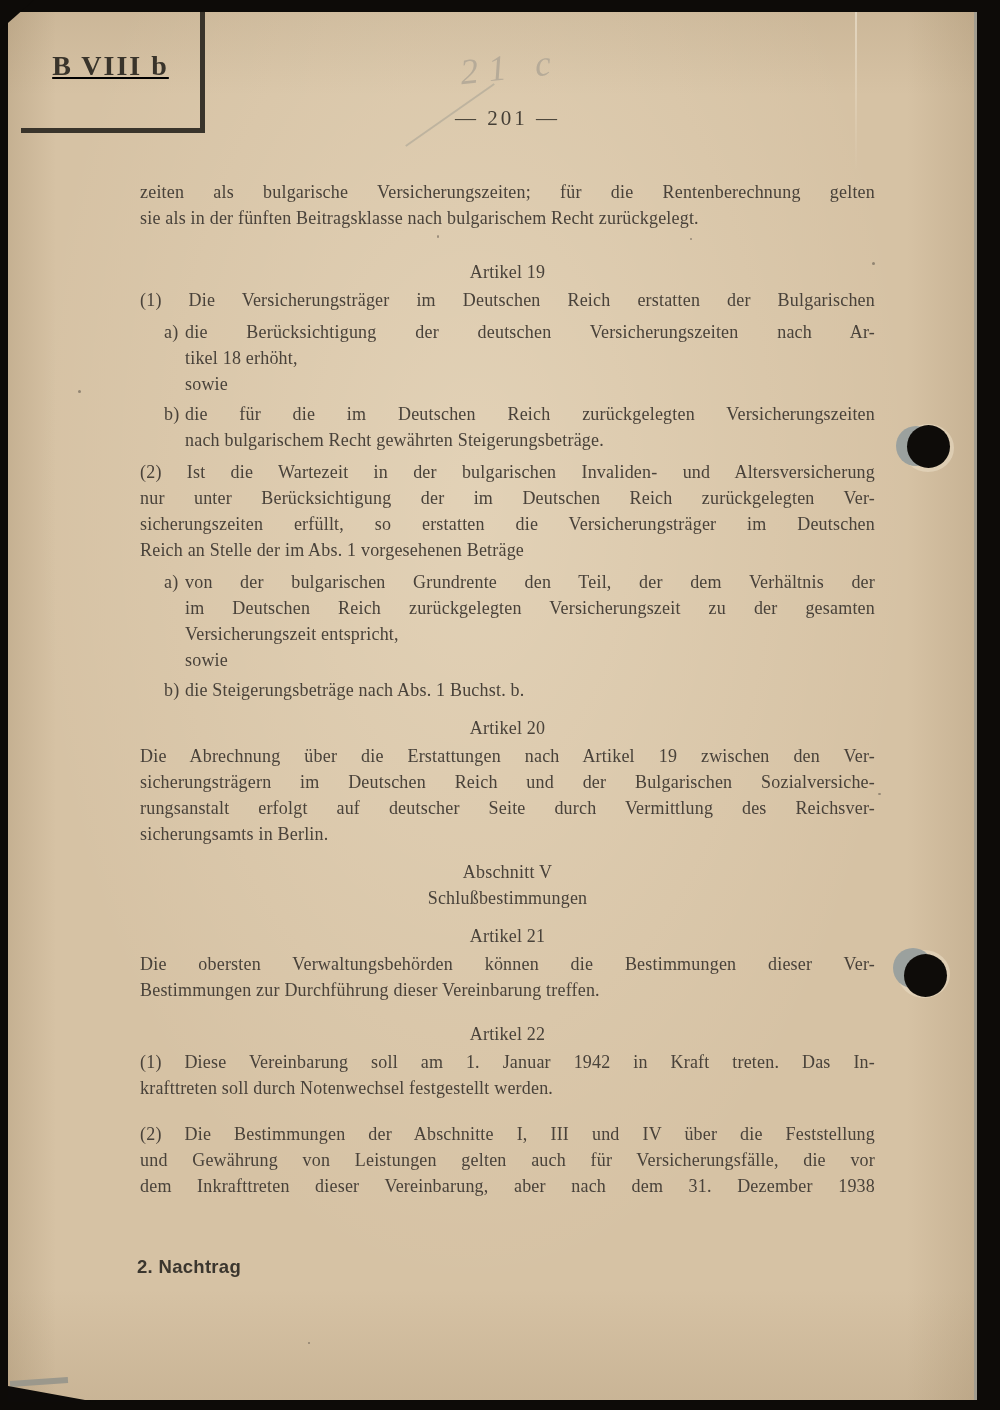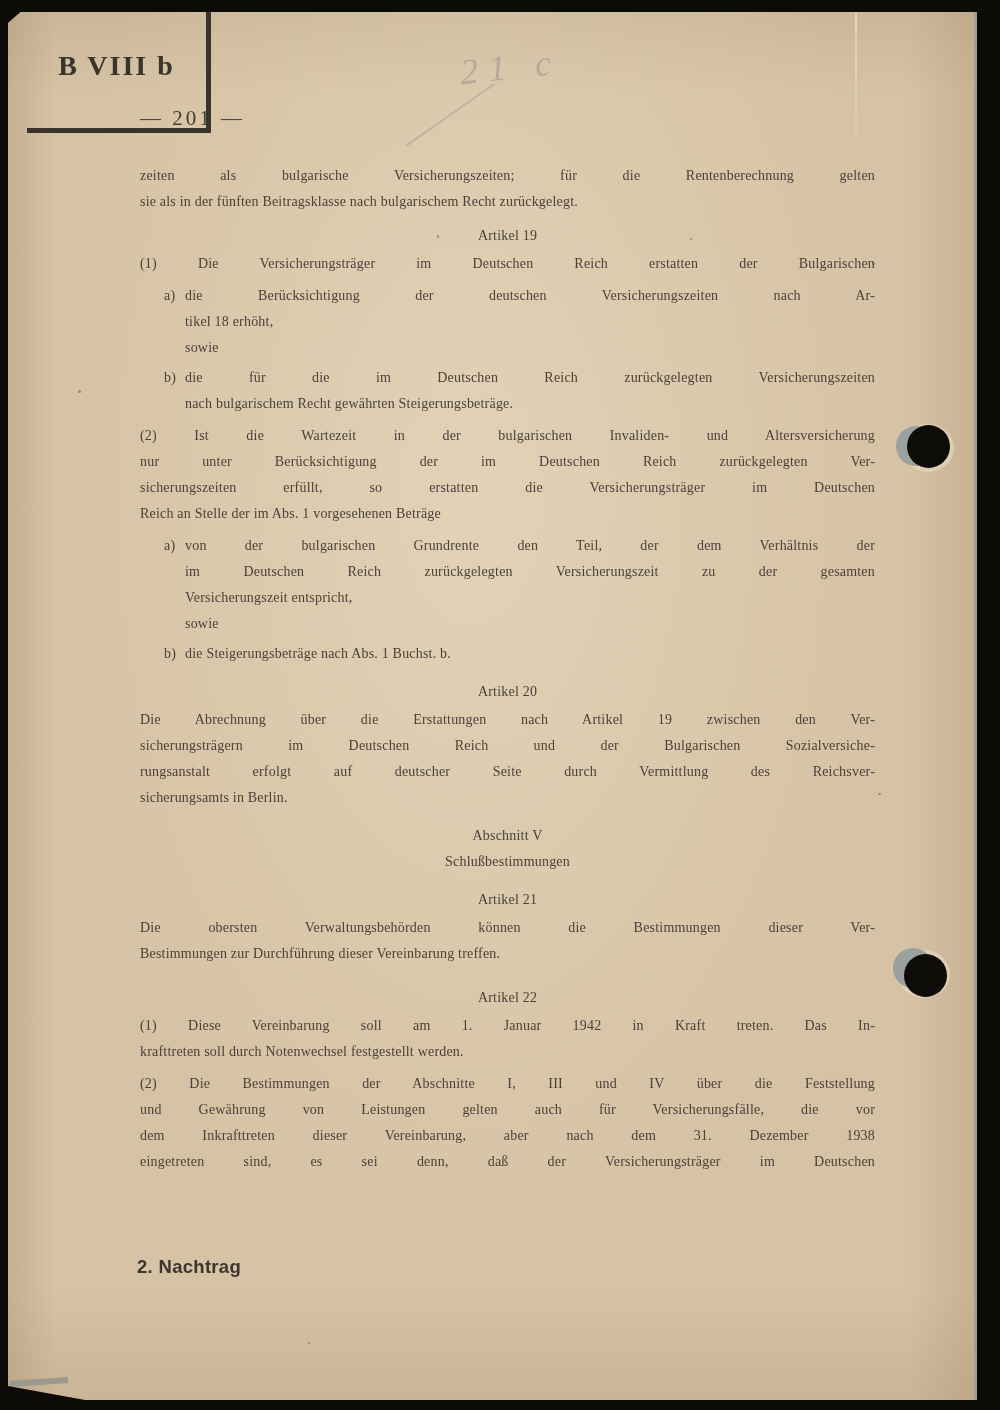--- a/index.html
+++ b/index.html
@@ -29,43 +29,43 @@
       linear-gradient(to right, rgba(110,85,50,0.16), rgba(0,0,0,0) 5%, rgba(0,0,0,0) 93%, rgba(110,85,50,0.14)),
       linear-gradient(to bottom, rgba(110,85,50,0.10), rgba(0,0,0,0) 6%, rgba(0,0,0,0) 92%, rgba(110,85,50,0.12));
     border-right:3px solid #a29d90;
     box-sizing:border-box;
   }
   .fold-line{position:absolute;left:847px;top:0;width:2px;height:160px;
     background:linear-gradient(to bottom, rgba(255,250,238,0.45), rgba(255,250,238,0));}
   .speck{position:absolute;background:#5a5248;border-radius:50%;opacity:0.55;}
   
   .class-box{
-    position:absolute;left:19px;top:-2px;width:179px;height:118px;
+    position:absolute;left:13px;top:-2px;width:179px;height:118px;
     border-right:5px solid #39342b;border-bottom:5px solid #39342b;
-    display:flex;align-items:center;justify-content:center;
+    display:flex;align-items:center;justify-content:center;text-decoration:underline;
   }
   .class-box .label{
     font-weight:bold;font-size:28px;letter-spacing:2px;color:#39342b;
     padding-bottom:6px;
   }
   
-  .page-number-row{position:absolute;left:132px;top:94px;width:735px;font-family:Liberation Serif, serif;}
+  .page-number-row{position:absolute;left:132px;top:94px;width:735px;text-align:center;font-family:Liberation Serif, serif;}
   .page-number{font-size:21px;letter-spacing:3px;color:#443e35;}
   .handwriting{
     position:absolute;left:452px;top:34px;
     font-style:italic;font-size:36px;color:#aba293;opacity:0.75;
     transform:rotate(-6deg);letter-spacing:10px;
   }
   .pencil-stroke{
     position:absolute;left:388px;top:102px;width:108px;height:2px;
     background:#b1a998;opacity:0.7;transform:rotate(-35deg);
   }
   
-  .text-column{position:absolute;left:132px;top:151px;width:735px;color:#49423a;
-    font-size:14px;letter-spacing:0.2px;}
+  .text-column{position:absolute;left:132px;top:167px;width:735px;color:#49423a;
+    font-size:18px;letter-spacing:0.2px;}
   .ln{height:26px;line-height:26px;overflow:visible;}
   .j{text-align:justify;text-align-last:justify;text-justify:inter-word;}
   .l{text-align:left;}
   .heading{height:26px;line-height:26px;text-align:center;}
   .para{position:relative;}
   .li{padding-left:45px;}
   .marker{position:absolute;left:24px;top:0;height:26px;line-height:26px;}
   
   .footer-label{
     position:absolute;left:129px;top:1244px;
@@ -95,21 +95,21 @@
     <span class="page-number">— 201 —</span>
   </div>
 
   <div class="text-column">
 
     <div class="para">
       <div class="ln j">zeiten als bulgarische Versicherungszeiten; für die Rentenberechnung gelten</div>
       <div class="ln l">sie als in der fünften Beitragsklasse nach bulgarischem Recht zurückgelegt.</div>
     </div>
 
-    <div class="heading" style="margin-top:8px">Artikel 19</div>
+    <div class="heading" style="margin-top:28px">Artikel 19</div>
 
     <div class="para" style="margin-top:2px">
       <div class="ln j">(1) Die Versicherungsträger im Deutschen Reich erstatten der Bulgarischen</div>
     </div>
 
     <div class="para li" style="margin-top:6px">
       <span class="marker">a)</span>
       <div class="ln j">die Berücksichtigung der deutschen Versicherungszeiten nach Ar-</div>
       <div class="ln l">tikel 18 erhöht,</div>
       <div class="ln l">sowie</div>
@@ -159,25 +159,24 @@
       <div class="ln l">Bestimmungen zur Durchführung dieser Vereinbarung treffen.</div>
     </div>
 
     <div class="heading" style="margin-top:18px">Artikel 22</div>
 
     <div class="para" style="margin-top:2px">
       <div class="ln j">(1) Diese Vereinbarung soll am 1. Januar 1942 in Kraft treten. Das In-</div>
       <div class="ln l">krafttreten soll durch Notenwechsel festgestellt werden.</div>
     </div>
 
-    <div class="para" style="margin-top:6px">
+    <div class="para" style="margin-top:20px">
       <div class="ln j">(2) Die Bestimmungen der Abschnitte I, III und IV über die Feststellung</div>
       <div class="ln j">und Gewährung von Leistungen gelten auch für Versicherungsfälle, die vor</div>
       <div class="ln j">dem Inkrafttreten dieser Vereinbarung, aber nach dem 31. Dezember 1938</div>
-      <div class="ln j">eingetreten sind, es sei denn, daß der Versicherungsträger im Deutschen</div>
     </div>
 
   </div>
 
   <div class="speck" style="left:70px;top:378px;width:3px;height:3px;"></div>
   <div class="speck" style="left:429px;top:223px;width:2px;height:3px;"></div>
   <div class="speck" style="left:864px;top:250px;width:3px;height:3px;"></div>
   <div class="speck" style="left:682px;top:226px;width:2px;height:2px;"></div>
   <div class="speck" style="left:870px;top:781px;width:3px;height:2px;"></div>
   <div class="speck" style="left:300px;top:1330px;width:2px;height:2px;"></div>

